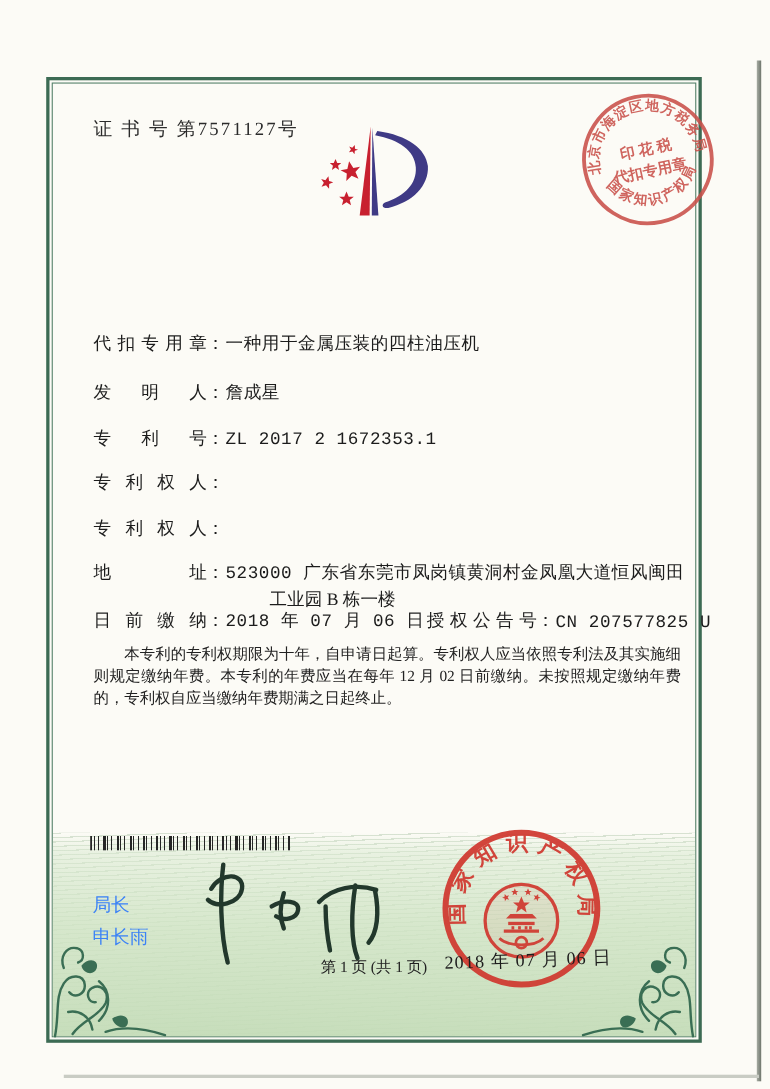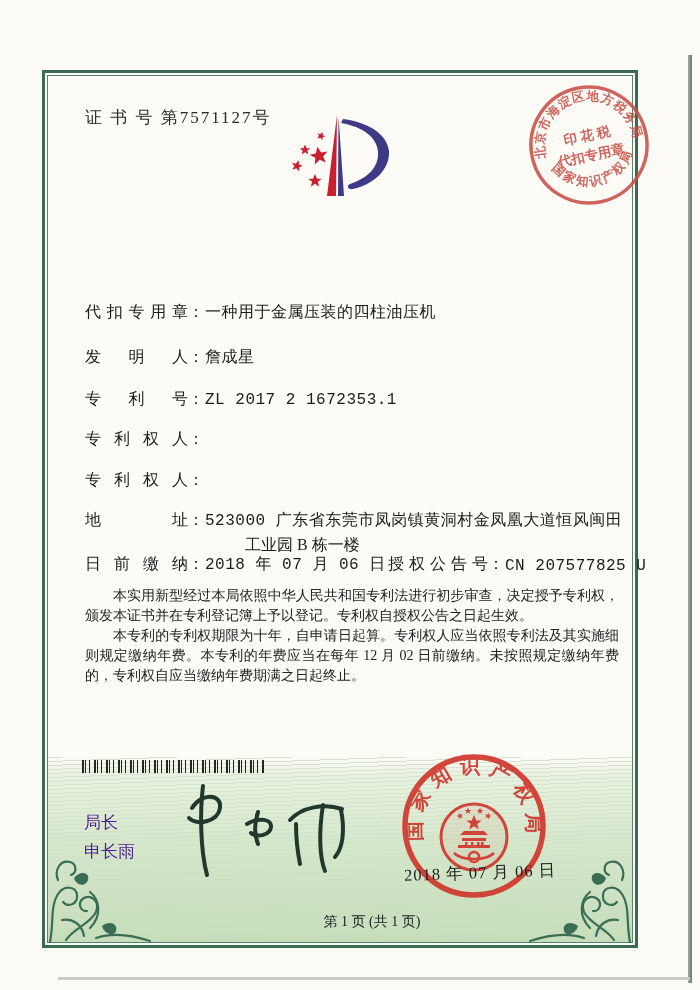--- a/index.html
+++ b/index.html
@@ -42,26 +42,26 @@
     background:
       linear-gradient(180deg,rgba(216,233,207,0) 0%,rgba(216,233,207,.55) 10%,rgba(208,228,197,.85) 45%,rgba(196,220,184,.95) 100%),
       repeating-linear-gradient(178deg,rgba(118,158,114,.28) 0 1px,rgba(255,255,255,0) 1px 4px);}
   .flourish{position:absolute;width:110px;height:108px;}
   .flourish-left{left:44px;top:836px;}
   .flourish-right{left:526px;top:836px;transform:scaleX(-1);}
   .barcode{position:absolute;left:82px;top:760px;width:182px;height:13px;
     background:
       repeating-linear-gradient(90deg,#262626 0 2px,rgba(0,0,0,0) 2px 3px,#262626 3px 4px,rgba(0,0,0,0) 4px 7px,#262626 7px 8px,rgba(0,0,0,0) 8px 12px);}
   .director{position:absolute;left:84px;top:808px;font-family:"Liberation Sans","DejaVu Sans",sans-serif;
-    font-size:17px;line-height:29px;color:#4c1d95;}
+    font-size:17px;line-height:29px;color:#3b82f6;}
   .signature{position:absolute;left:172px;top:778px;width:185px;height:102px;}
   .seal{position:absolute;left:399px;top:751px;width:150px;height:150px;}
   .seal-date{position:absolute;left:404px;top:862px;width:160px;font-size:16.5px;color:#1d1d1d;
     letter-spacing:1px;transform:rotate(-2deg);white-space:nowrap;}
-  .footer{position:absolute;left:42px;top:913px;width:596px;text-align:center;font-size:14px;color:#222;margin-left:32px;}
+  .footer{position:absolute;left:42px;top:871px;width:596px;text-align:center;font-size:14px;color:#222;}
 </style>
 </head>
 <body>
 
 <div class="page">
 
   <div class="edge-right"></div>
   <div class="edge-bottom"></div>
 
   <div class="frame-outer"></div>
@@ -132,21 +132,20 @@
       <span class="fcolon">：</span>
       <span class="fvalue">2018 年 07 月 06 日</span>
   </div>
   <div class="frow-right">
     <span class="flabel-sm">授权公告号</span>
       <span class="fcolon">：</span>
       <span class="fvalue">CN 207577825 U</span>
   </div>
 
   <div class="body-text">
-    <p>本实用新型经过本局依照中华人民共和国专利法进行初步审查，决定授予专利权，颁发本证书并在专利登记簿上予以登记。专利权自授权公告之日起生效。</p>
     <p>本专利的专利权期限为十年，自申请日起算。专利权人应当依照专利法及其实施细则规定缴纳年费。本专利的年费应当在每年 12 月 02 日前缴纳。未按照规定缴纳年费的，专利权自应当缴纳年费期满之日起终止。</p>
   </div>
 
   <div class="green-zone"></div>
 
   <svg class="flourish flourish-left" viewBox="0 0 110 108">
     <g fill="none" stroke="#3a6e54" stroke-width="2.2" stroke-linecap="round">
       <path d="M6,106 C10,86 6,70 14,58 C20,49 32,50 33,59 C34,68 24,72 19,66"></path>
       <path d="M22,104 C30,92 46,88 52,76 C56,66 48,58 40,62 C33,66 36,76 43,75"></path>
       <path d="M52,102 C70,96 88,99 106,105"></path>

